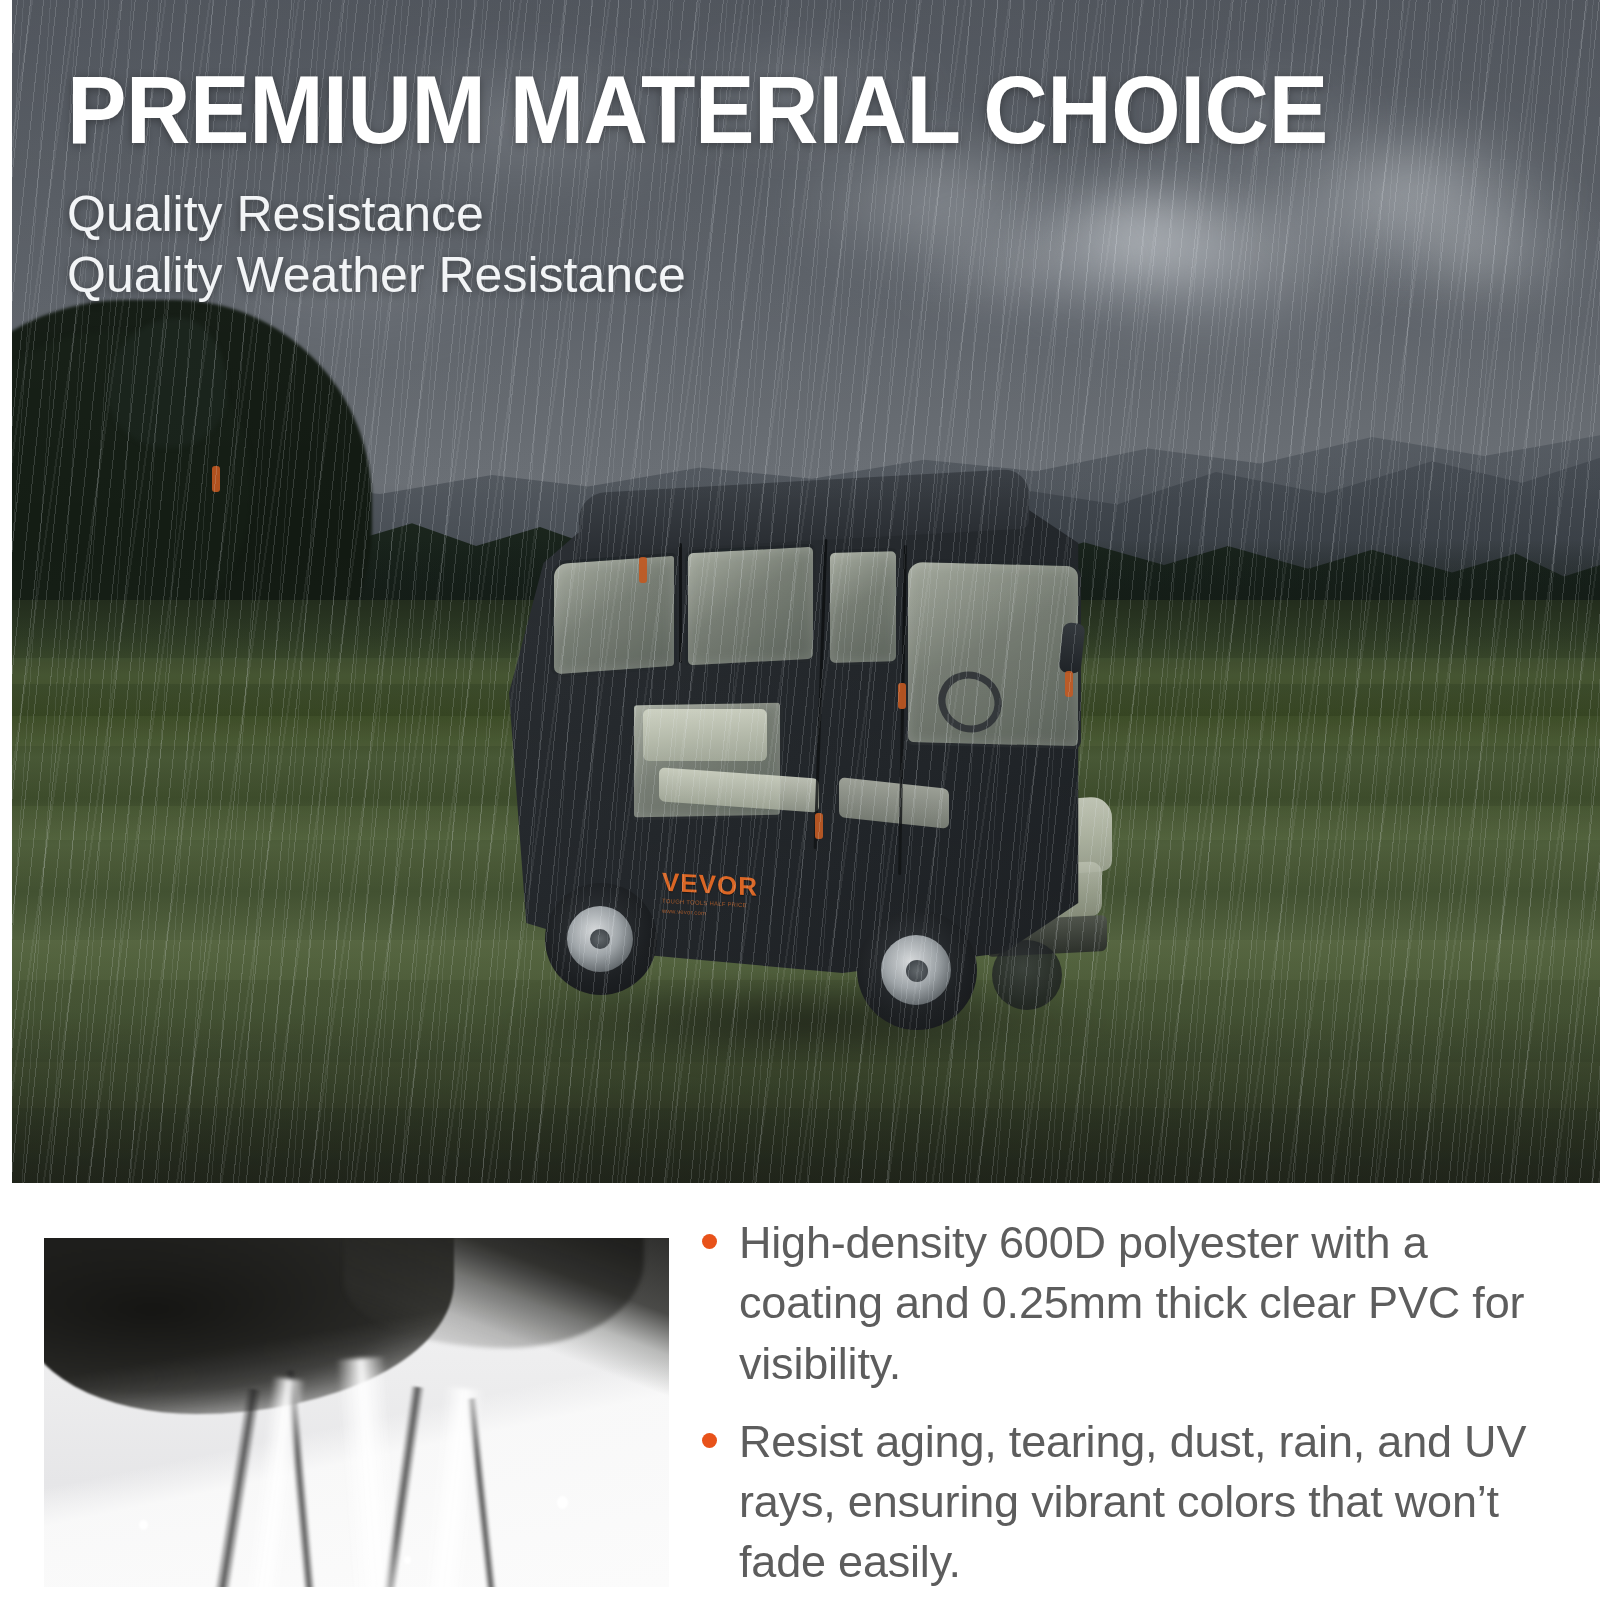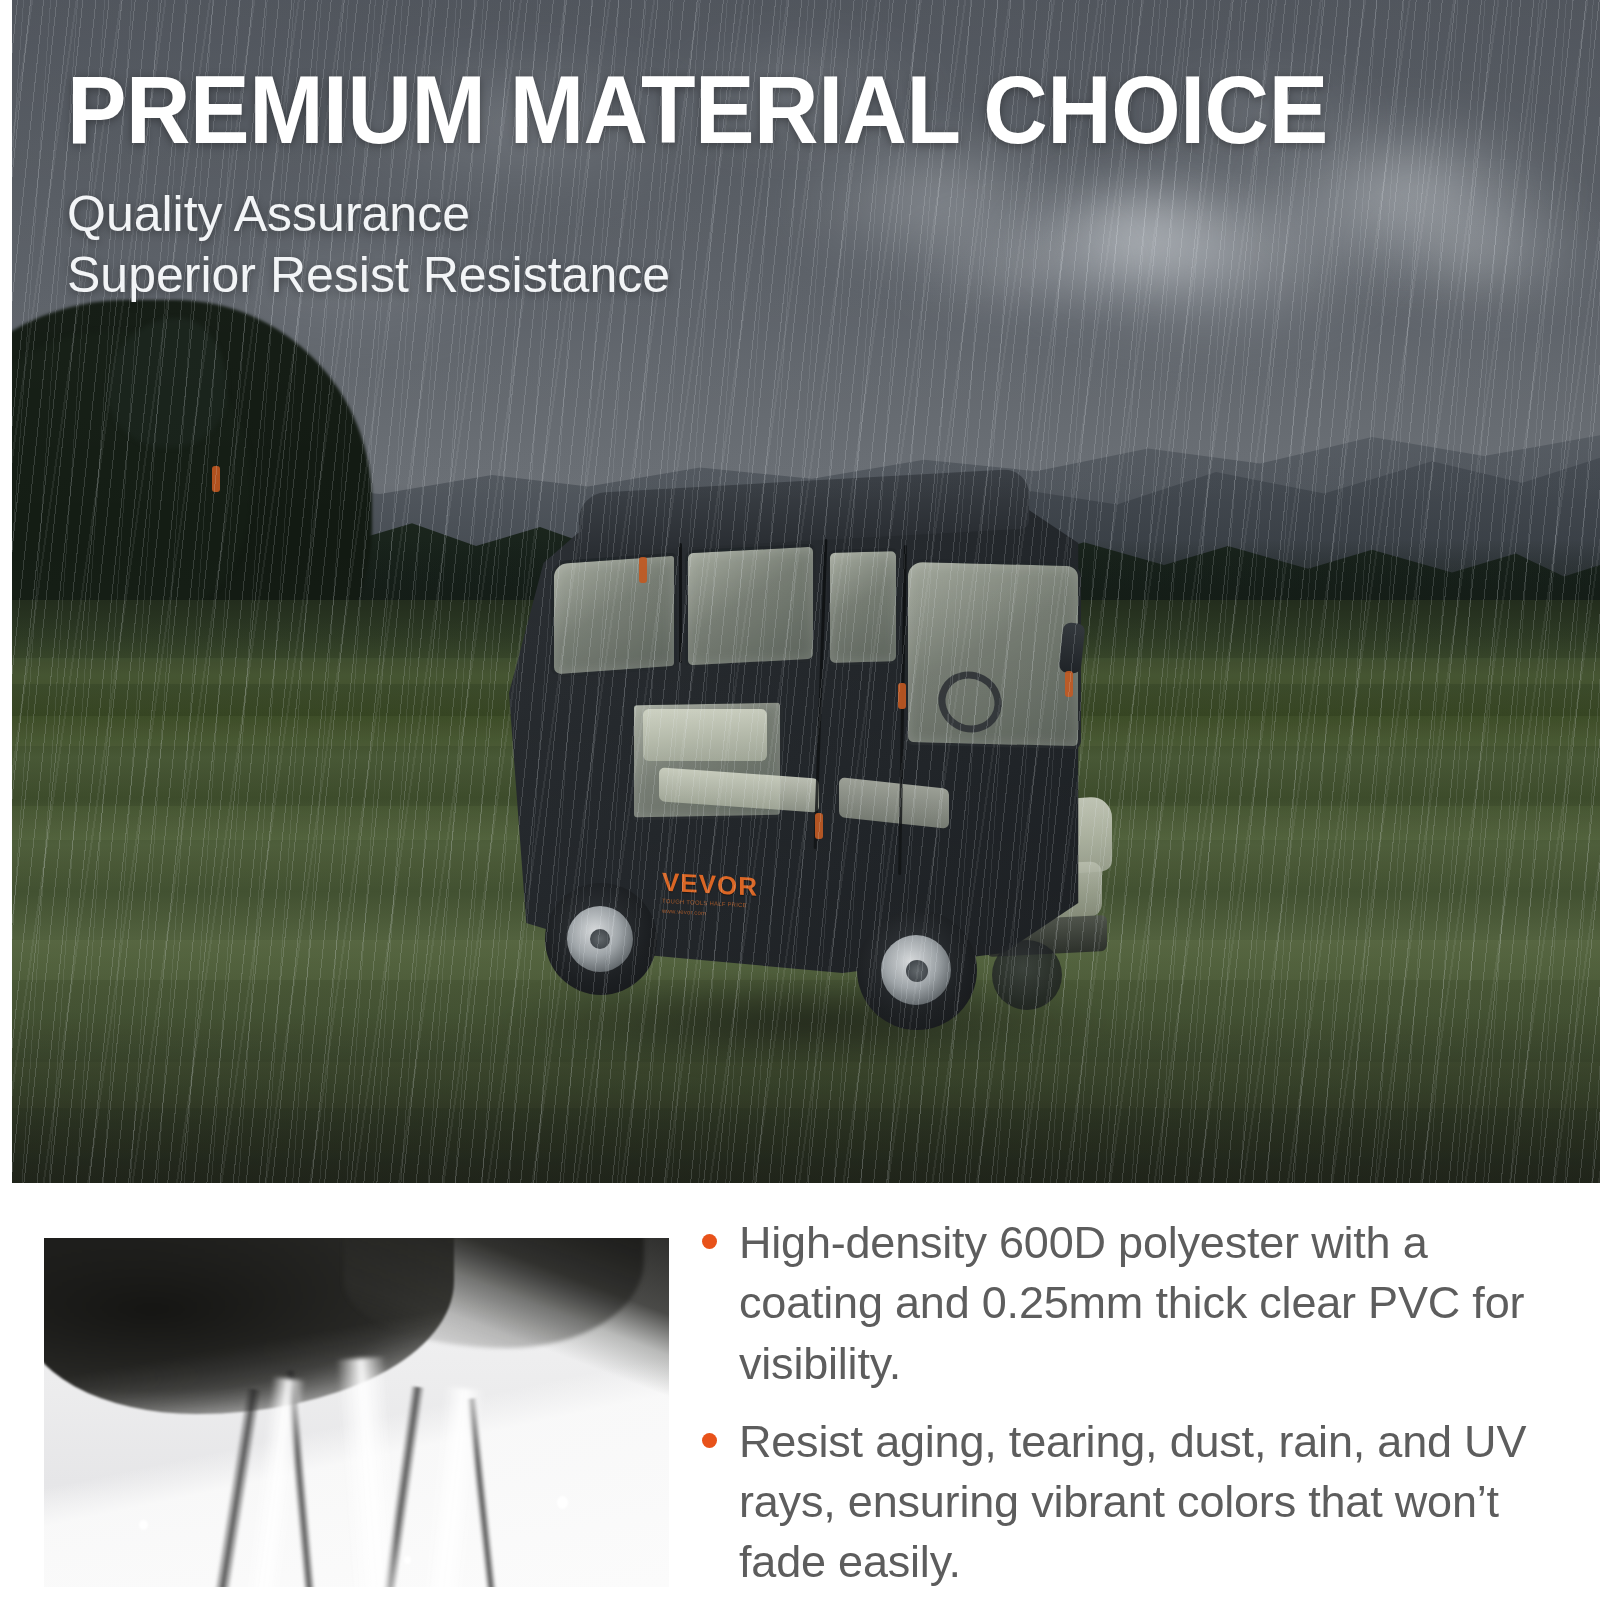--- a/index.html
+++ b/index.html
@@ -623,22 +623,22 @@
         <div class="brand-sub">TOUGH TOOLS HALF PRICE</div>
         <div class="brand-sub">www.vevor.com</div>
       </div>
     </div>
 
     <div class="rain"></div>
     <div class="rain-soft"></div>
 
     <div class="hero-text">
       <h1 class="headline">PREMIUM MATERIAL CHOICE</h1>
-      <p class="subline">Quality Assurance</p>
-      <p class="subline" style="padding-top:0">Superior Resist Resistance</p>
+      <p class="subline">Quality Resistance</p>
+      <p class="subline" style="padding-top:0">Quality Weather Resistance</p>
     </div>
   </div>
 
   <div class="bottom">
 
     <div class="thumb">
       <div class="pvc"></div>
       <div class="pvc-dark"></div>
       <div class="pvc-dark2"></div>
       <div class="pvc-fold f1"></div>

